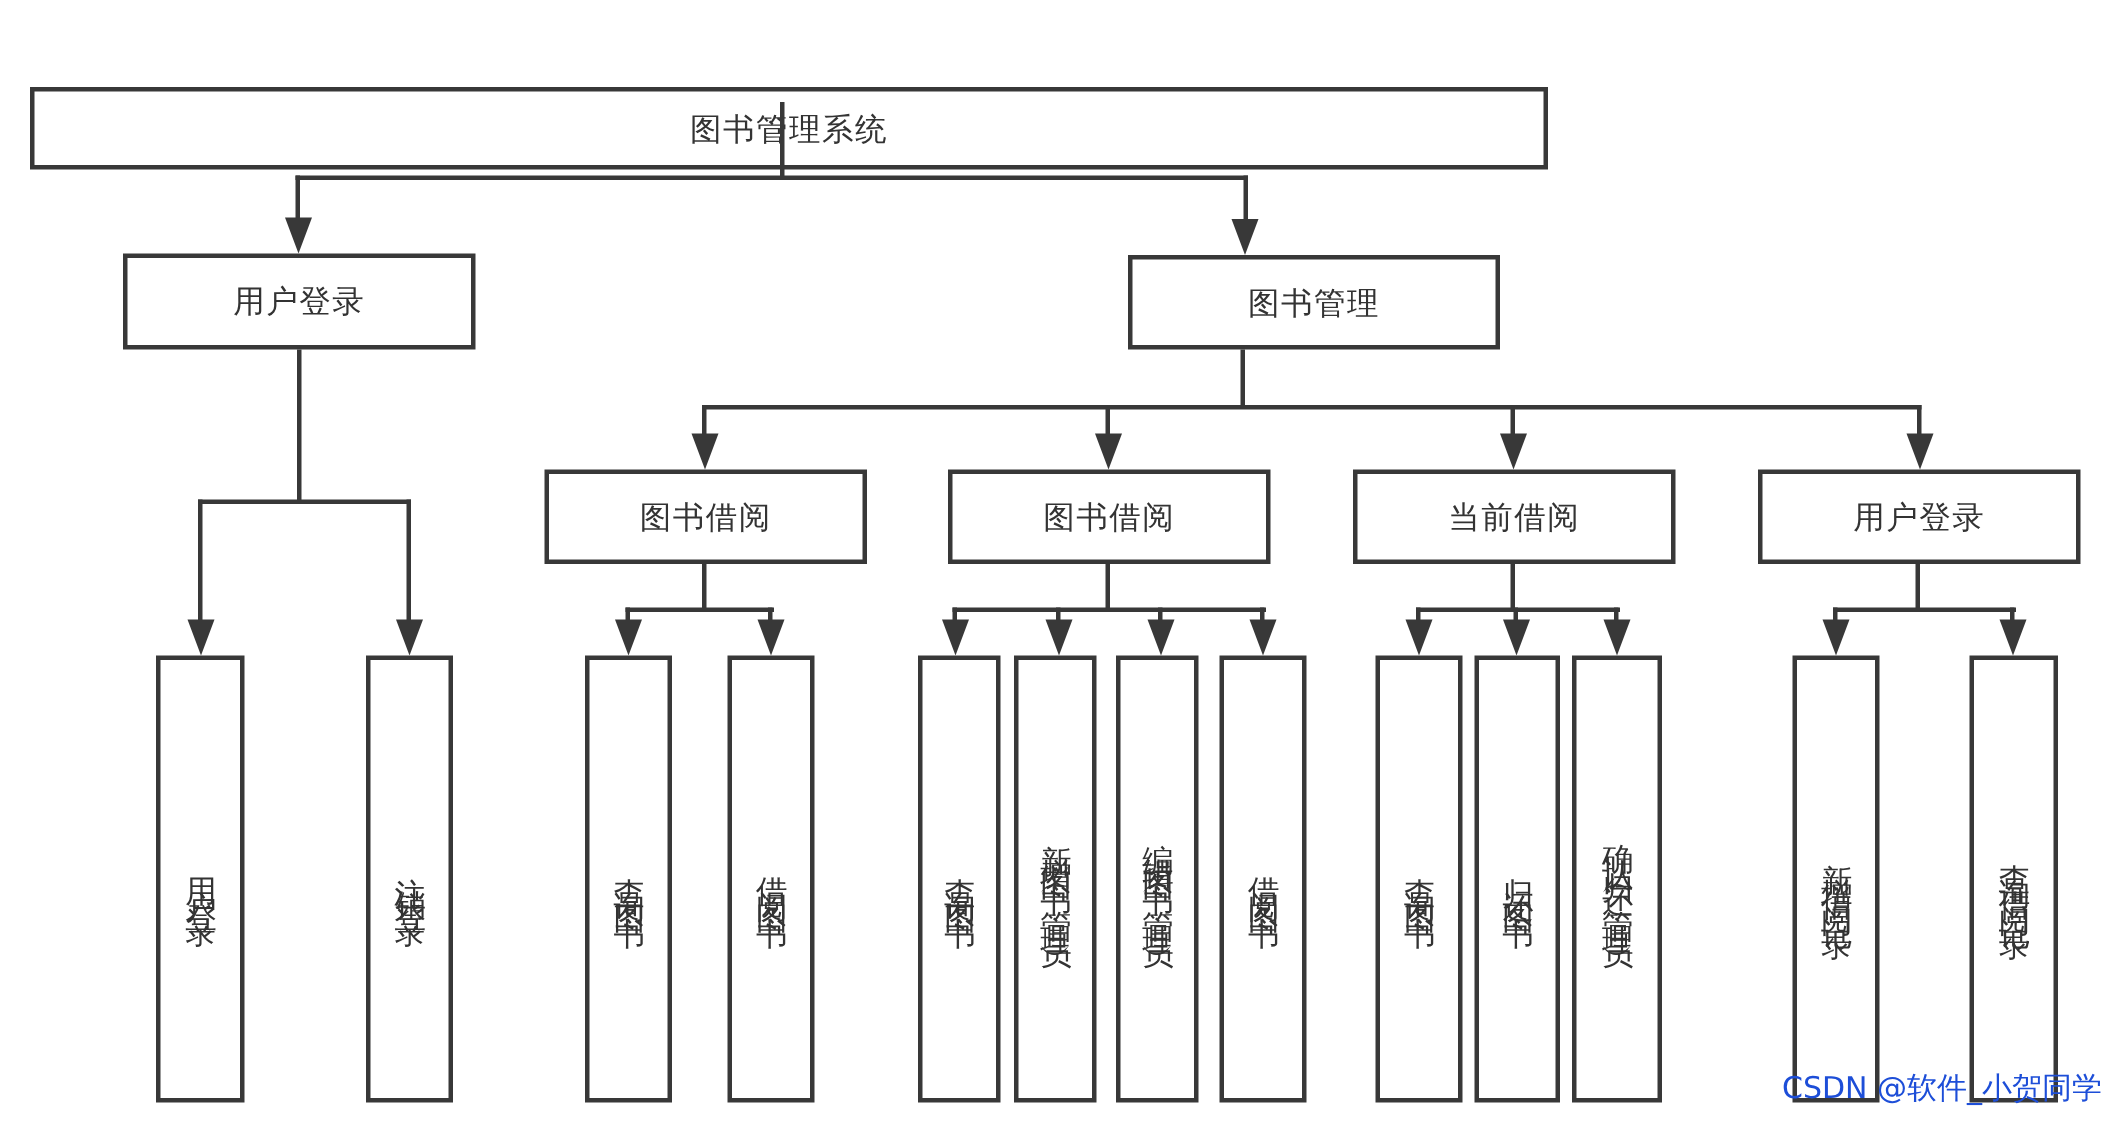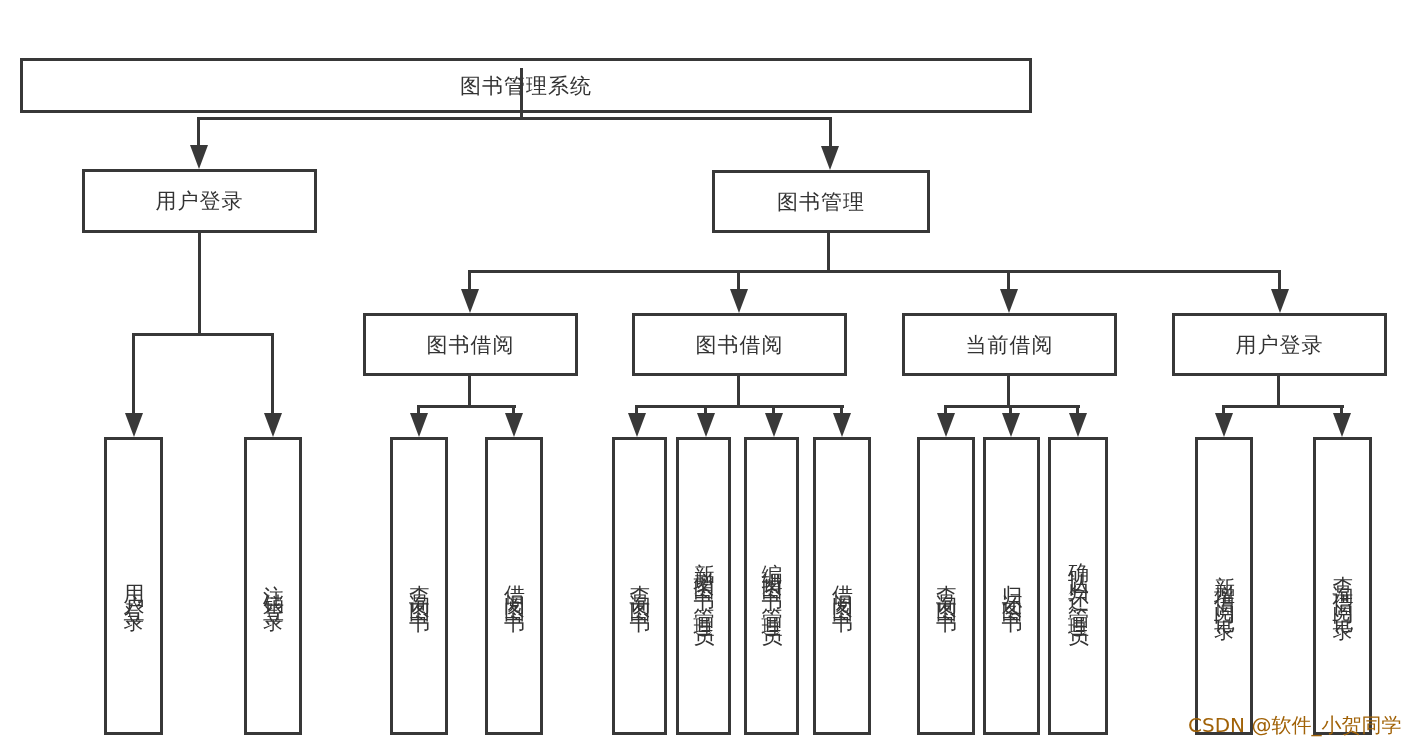--- a/index.html
+++ b/index.html
@@ -34,39 +34,39 @@
   .ahead{
     position:absolute;width:0;height:0;
     border-left:9px solid transparent;
     border-right:9px solid transparent;
     border-top:24px solid #383838;
   }
   .watermark{
     position:absolute;
     left:1188px;top:712px;
     font-size:20px;
-    color:#a16207;
+    color:#1d4ed8;
     white-space:nowrap;
     z-index:5;
   }
 </style>
 </head>
 <body>
 
 <div class="canvas">
 
   <div class="box" style="left:20px;top:14px;width:1012px;height:55px;margin-top:44px;">
     <span class="hlabel">图书管理系统</span>
   </div>
 
   <div class="box" style="left:82px;top:169px;width:235px;height:64px;">
     <span class="hlabel">用户登录</span>
   </div>
 
-  <div class="box" style="left:712px;top:170px;width:218px;height:63px;">
+  <div class="box" style="left:752px;top:170px;width:248px;height:63px;">
     <span class="hlabel">图书管理</span>
   </div>
 
   <div class="box" style="left:363px;top:313px;width:215px;height:63px;">
     <span class="hlabel">图书借阅</span>
   </div>
 
   <div class="box" style="left:632px;top:313px;width:215px;height:63px;">
     <span class="hlabel">图书借阅</span>
   </div>

